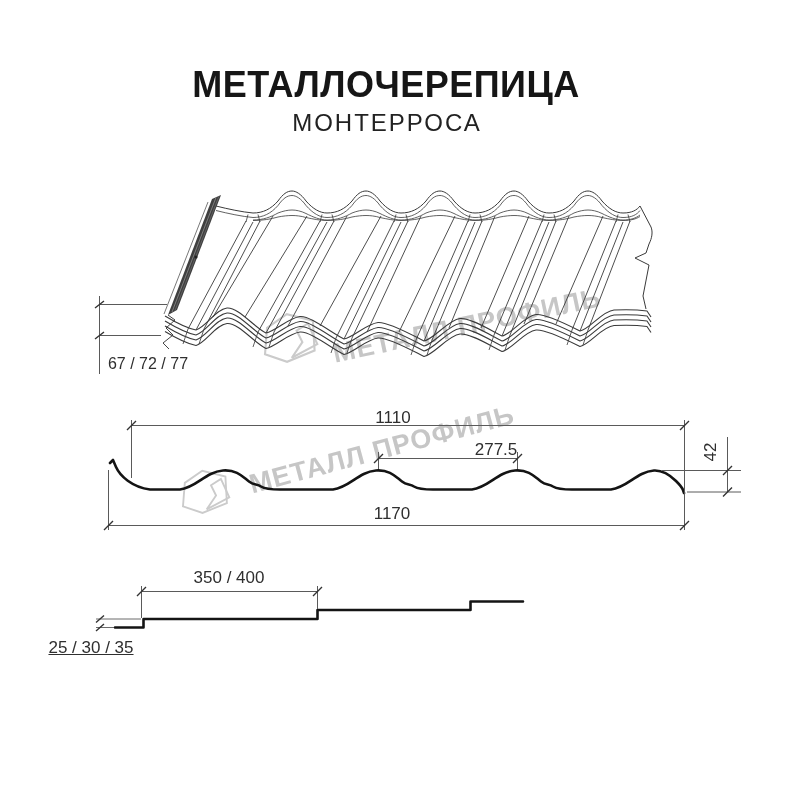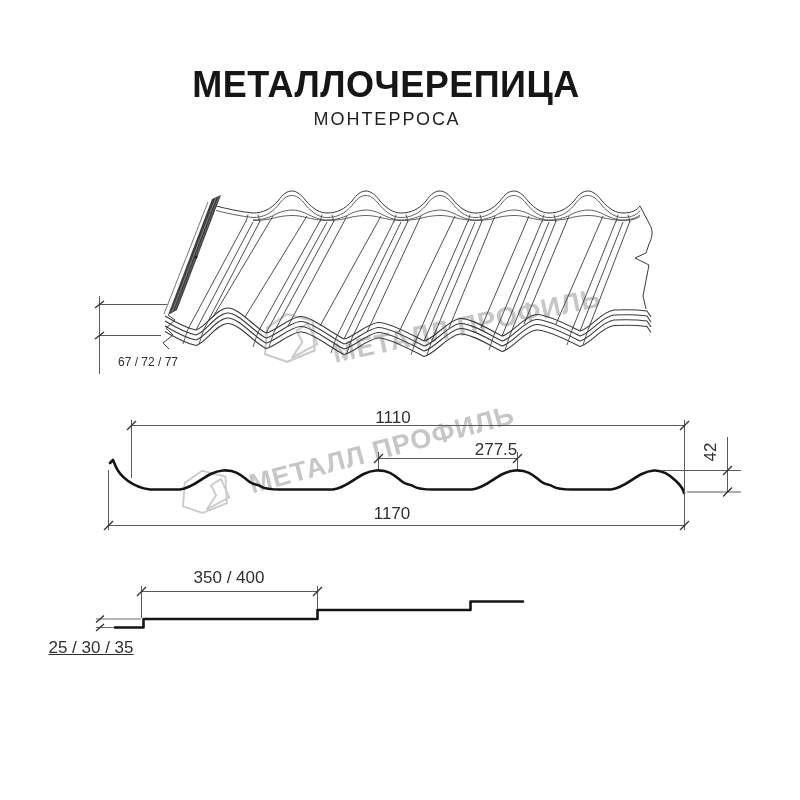--- a/index.html
+++ b/index.html
@@ -8,21 +8,21 @@
     font-family:"Liberation Sans", sans-serif;
     padding-left:36px;
   }
   
   .title{
     position:absolute;left:386px;top:64px;transform:translateX(-50%);
     font-size:36px;font-weight:800;letter-spacing:.5px;color:#161616;white-space:nowrap;
   }
   .subtitle{
     position:absolute;left:387px;top:109px;transform:translateX(-50%);
-    font-size:18px;font-weight:500;letter-spacing:2px;color:#222;white-space:nowrap;
+    font-size:24px;font-weight:500;letter-spacing:2px;color:#222;white-space:nowrap;
   }
   
   .wm{position:absolute;z-index:1;display:flex;align-items:center;gap:8px;pointer-events:none;}
   .wm-text{
     font-weight:700;font-size:27px;letter-spacing:1px;color:#c6c6c6;white-space:nowrap;
   }
   .wm-a{left:467px;top:326px;transform:translate(-50%,-50%) rotate(-12deg);}
   .wm-b{left:382px;top:450px;transform:translate(-50%,-50%) rotate(-15deg);}
   .wm-logo{position:absolute;z-index:1;pointer-events:none;}
   .wm-logo-a{left:291px;top:337px;transform:translate(-50%,-50%) rotate(-14deg);}
@@ -31,21 +31,21 @@
   .art{position:absolute;left:0;top:0;z-index:2;}
   
   .dim{
     position:absolute;z-index:3;color:#2f2f2f;font-size:17px;font-weight:400;
     white-space:nowrap;transform:translateX(-50%);
   }
   .dim-1110{left:393px;top:408px;text-align:right;}
   .dim-2775{left:448px;top:440px;margin-left:48px;}
   .dim-1170{left:392px;top:504px;}
   .dim-42{left:711px;top:452px;transform:translate(-50%,-50%) rotate(-90deg);}
-  .dim-edge{left:148px;top:355px;font-size:12px;}
+  .dim-edge{left:148px;top:355px;font-size:16px;}
   .dim-step-len{left:229px;top:568px;}
   .dim-step-h{left:91px;top:638px;text-decoration:underline;}
 </style>
 </head>
 <body>
 
 <div class="stage">
 
   <div class="title">МЕТАЛЛОЧЕРЕПИЦА</div>
   <div class="subtitle">МОНТЕРРОСА</div>

